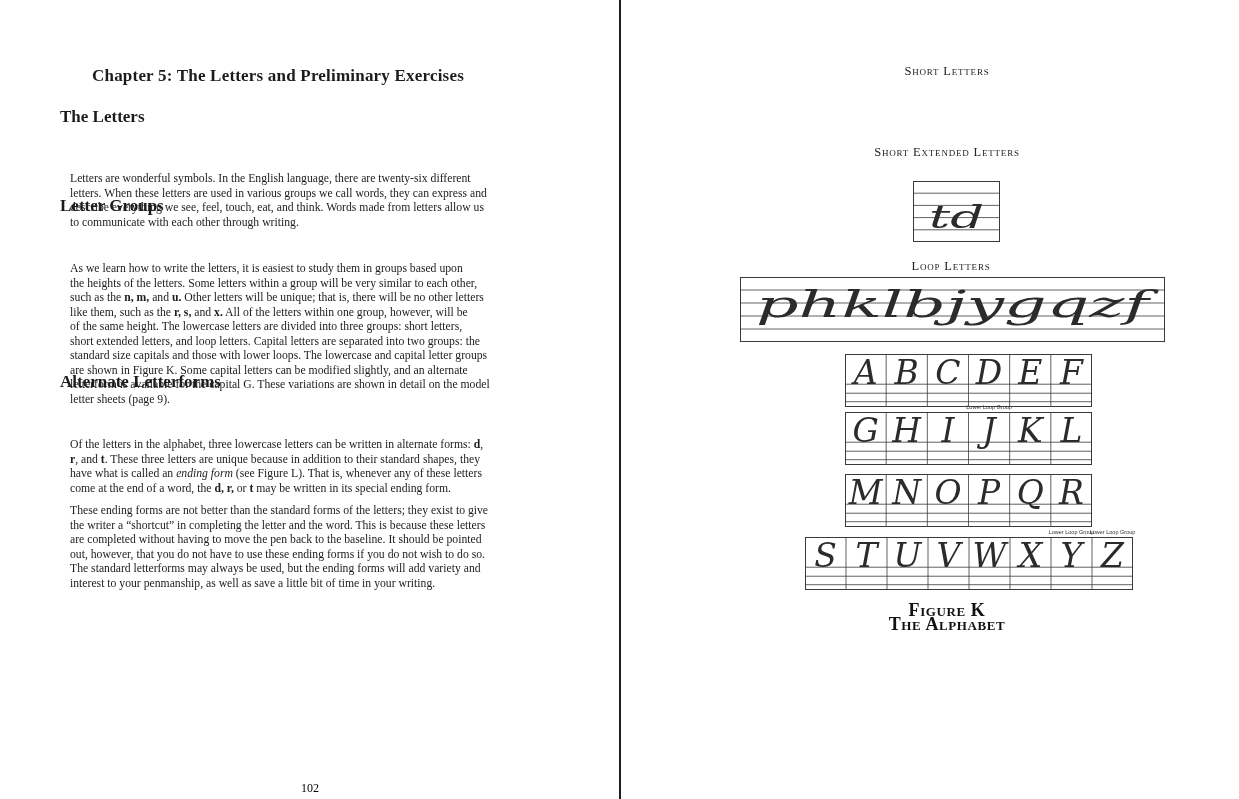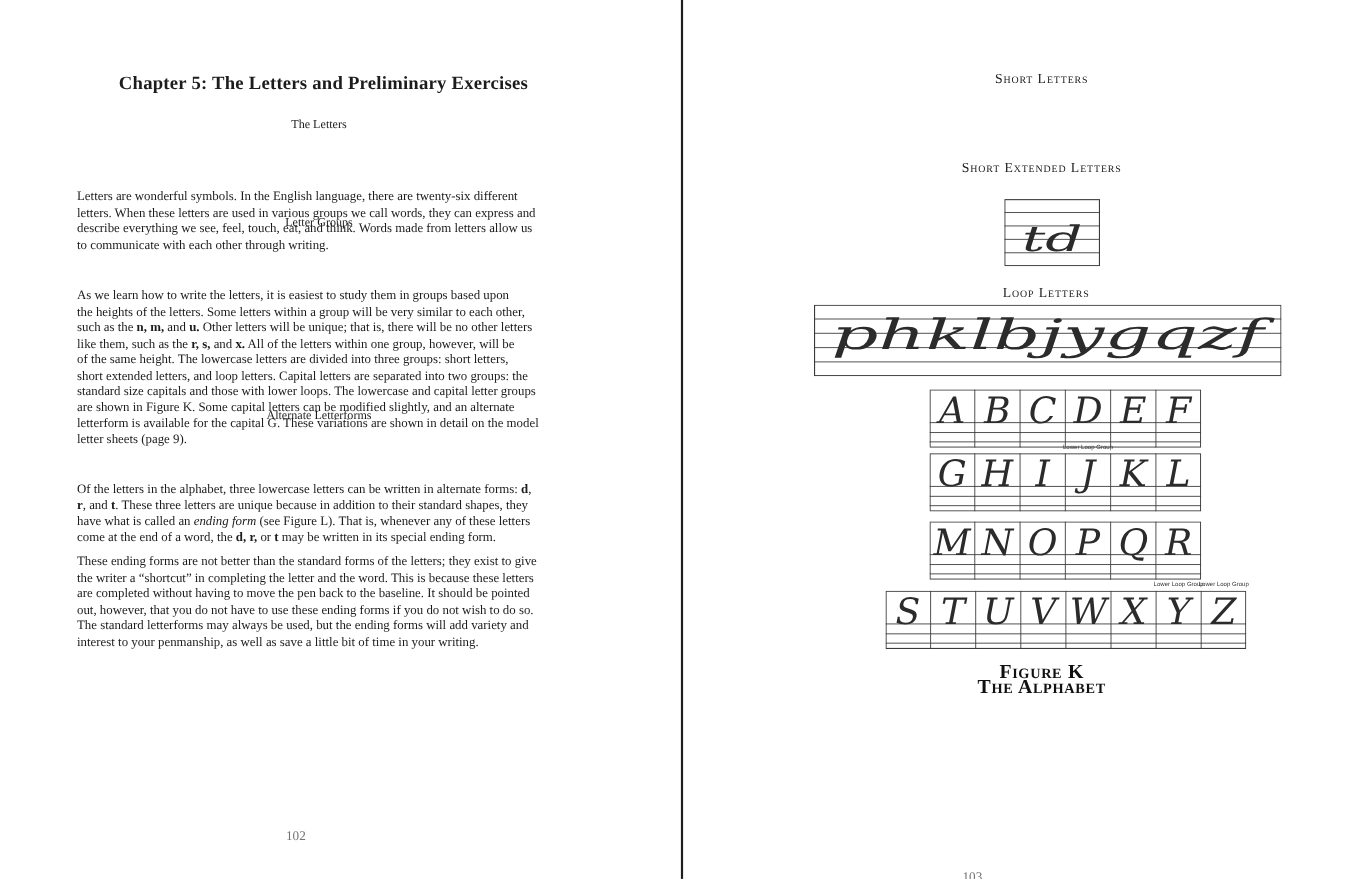--- a/index.html
+++ b/index.html
@@ -7,25 +7,25 @@
     width:1239px;height:799px;background:#ffffff;
     font-family:"Liberation Serif", serif;color:#1c1c1c;overflow:hidden;
   }
   .spread{position:relative;width:1239px;height:799px;background:#fff;}
   .divider{position:absolute;left:619px;top:0;width:2px;height:799px;background:#1f1f1f;}
   .page{position:absolute;top:0;height:799px;}
   .page-left{left:0;width:619px;}
   .page-right{left:621px;width:618px;padding-left:24px;}
 
   
-  .chapter-title{position:absolute;left:64px;width:460px;top:66px;text-align:center;
+  .chapter-title{position:absolute;left:48px;width:460px;top:66px;text-align:center;
     font-size:17px;font-weight:bold;letter-spacing:0.2px;}
-  .sec-h{position:absolute;left:60px;width:460px;text-align:center;font-weight:normal;font-size:11px;}
+  .sec-h{position:absolute;left:60px;width:460px;font-weight:bold;font-size:17px;}
   .para{position:absolute;left:70px;width:462px;font-size:11.7px;line-height:14.55px;margin-top:44px;}
-  .page-num{position:absolute;font-size:12px;color:#737373;}
+  .page-num{position:absolute;text-align:center;font-size:12px;color:#000000;margin-top:28px;}
   .page-num-left{left:260px;width:100px;top:753px;}
   .page-num-right{left:254px;width:100px;top:790px;}
 
   
   .sc-heading{position:absolute;width:400px;text-align:center;font-variant:small-caps;
     font-size:12.5px;letter-spacing:0.8px;color:#222;}
   .fig-box{position:absolute;}
   .fig-box svg{display:block;}
   .caption{position:absolute;width:400px;text-align:center;font-weight:bold;
     font-variant:small-caps;font-size:18px;line-height:13.5px;letter-spacing:0.6px;color:#111;}

